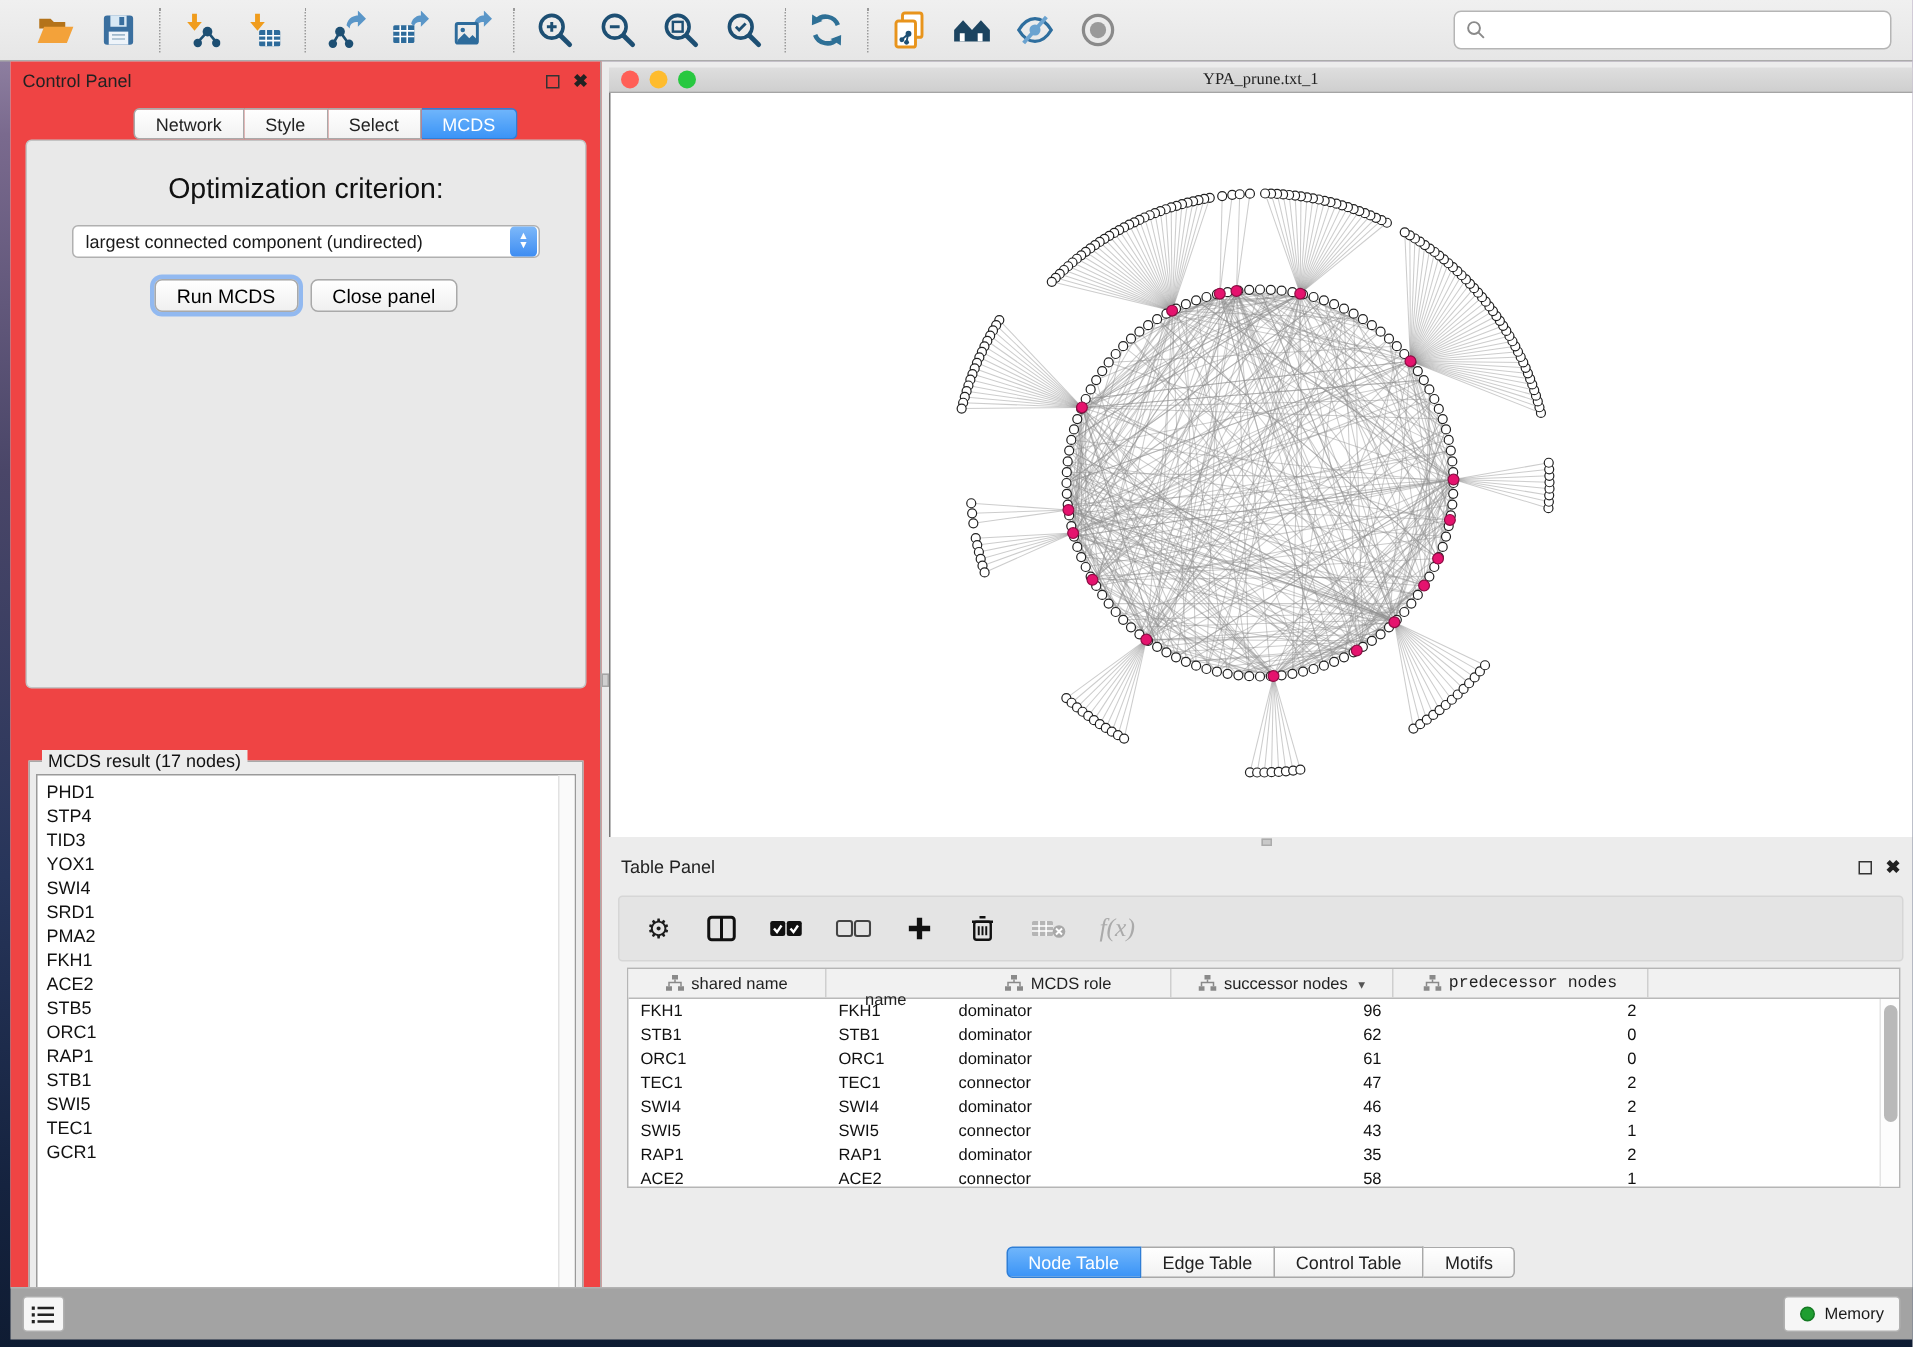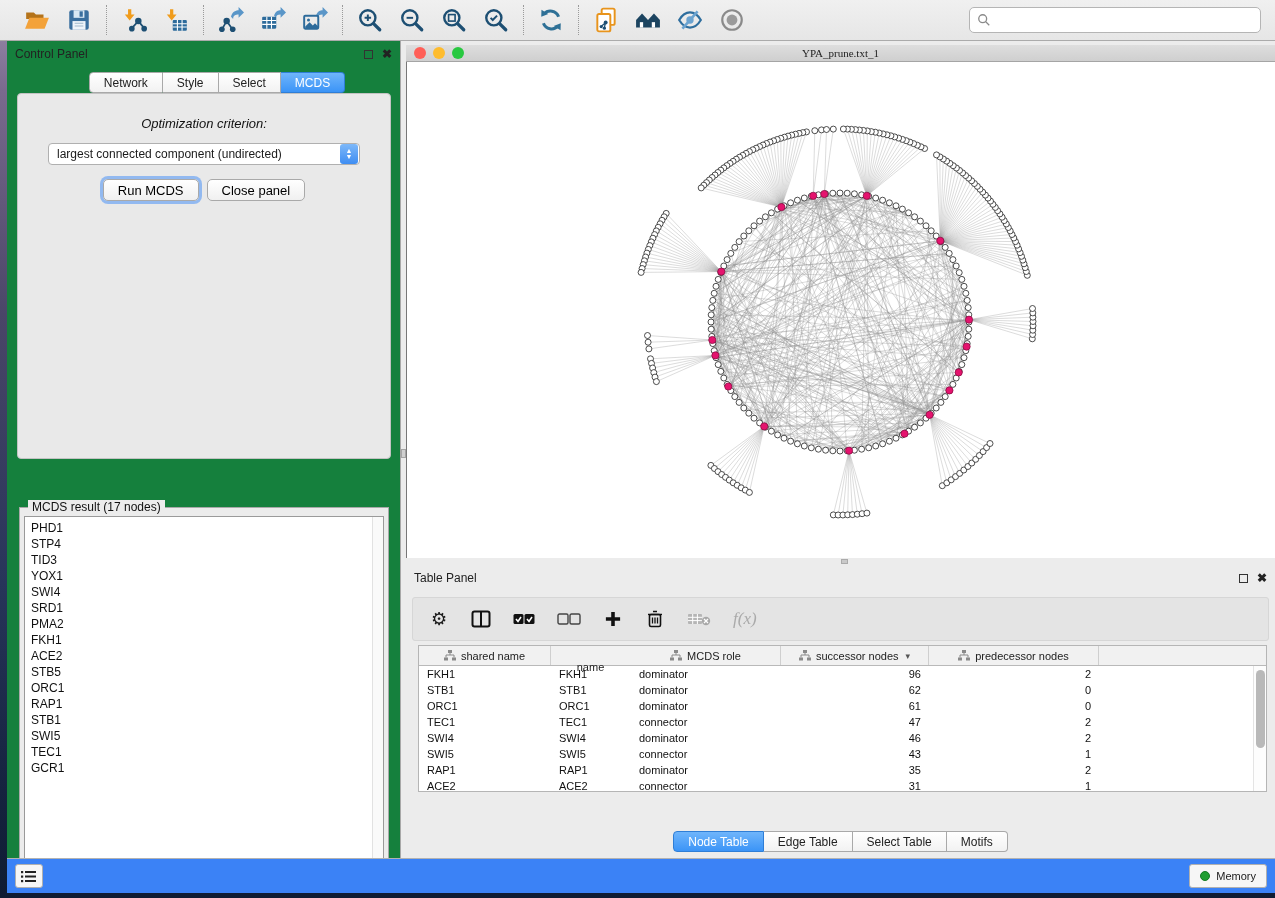--- a/index.html
+++ b/index.html
@@ -16,47 +16,47 @@
   .tb-btn { width:28px; height:28px; display:flex; align-items:center; justify-content:center; cursor:pointer; }
   .tb-btn svg { width:26px; height:26px; }
   .search-wrap { margin-left:auto; margin-right:4px; }
   .search-box { width:292px; height:26px; background:#fff; border:1px solid #b5b5b5; border-radius:5px;
     display:flex; align-items:center; padding:0 7px; gap:5px; }
   .search-box input { border:none; outline:none; flex:1; font-size:12px; font-family:"Liberation Sans",sans-serif; background:transparent; }
 
   
   .main-bg { position:absolute; left:7px; top:41px; width:1268px; height:817px; background:#ececec; }
   .statusbar { position:absolute; left:7px; top:858px; width:1268px; height:35px;
-    background:#3b82f6; border-top:1px solid #b2b2b2; display:flex; align-items:center; padding:0 8px; }
+    background:#a3a3a3; border-top:1px solid #b2b2b2; display:flex; align-items:center; padding:0 8px; }
   .list-btn { width:28px; height:24px; border:1px solid #b0b0b0; border-radius:3px; background:#f6f6f6;
     display:flex; align-items:center; justify-content:center; cursor:pointer; }
   .memory-btn { margin-left:auto; height:24px; border:1px solid #b0b0b0; border-radius:3px; background:#f6f6f6;
     display:flex; align-items:center; gap:6px; padding:0 10px; font-size:11px; cursor:pointer; }
   .mem-dot { width:10px; height:10px; border-radius:50%; background:#1f9e31; border:1px solid #157a24; }
 
   
   .control-panel { position:absolute; left:7px; top:41px; width:394px; height:817px;
-    background:#15803d; border-right:1px solid #a8a8a8; }
+    background:#ef4444; border-right:1px solid #a8a8a8; }
   .panel-head { height:26px; display:flex; align-items:center; padding:0 8px; }
   .panel-title { font-size:12px; color:#222; }
   .panel-head-icons { margin-left:auto; display:flex; align-items:center; gap:9px; }
   .float-ico { width:9px; height:9px; border:1.6px solid #333; display:inline-block; cursor:pointer; }
   .close-ico { font-size:12px; font-weight:bold; color:#222; cursor:pointer; line-height:1; }
 
   .seg-row { display:flex; justify-content:center; }
   .seg { height:21px; padding:0 14px; background:linear-gradient(#ffffff,#f2f2f2); border:1px solid #a9a9a9;
     border-left:none; font-size:12px; display:flex; align-items:center; cursor:pointer; color:#222; }
   .seg:first-child { border-left:1px solid #a9a9a9; border-radius:4px 0 0 4px; }
   .seg:last-child { border-radius:0 4px 4px 0; }
   .seg.sel { background:linear-gradient(#6fb5fb,#3b94f7); color:#fff; border-color:#2f7ed6; }
 
   .cp-tabs { position:absolute; left:0; top:31px; width:100%;padding-left:27px; }
   .cp-box { position:absolute; left:10px; top:52px; width:374px; height:366px;
     background:#e9e9e9; border:1px solid #c3c3c3; border-radius:4px; }
-  .opt-label { text-align:center; margin-top:22px; font-size:13px; color:#111;font-style:italic; }
+  .opt-label { text-align:center; margin-top:22px; font-size:19px; color:#111; }
   .dropdown { margin:12px auto 0 auto; width:312px; height:22px; background:#fff; border:1px solid #b0b0b0;
     border-radius:4px; display:flex; align-items:center; cursor:pointer; }
   .dropdown .dd-text { flex:1; padding:0 8px; font-size:12px; white-space:nowrap; overflow:hidden; }
   .dd-stepper { width:18px; height:20px; background:linear-gradient(#7db8f9,#3e8df2); border-radius:3px; margin-right:1px;
     display:flex; flex-direction:column; align-items:center; justify-content:center; color:#fff; font-size:7px; line-height:6px; }
   .btn-row { display:flex; justify-content:center; gap:8px; margin-top:14px; }
   .aqua-btn { height:22px; padding:0 14px; background:linear-gradient(#ffffff,#f0f0f0); border:1px solid #a9a9a9;
     border-radius:5px; font-size:13px; cursor:pointer; font-family:"Liberation Sans",sans-serif; }
   .aqua-btn.focused { box-shadow:0 0 0 3px rgba(100,160,245,.65); }
 
@@ -1309,21 +1309,21 @@
                 <rect x="4" y="0" width="4" height="3"></rect>
                 <rect x="0" y="7.5" width="4" height="3"></rect>
                 <rect x="8" y="7.5" width="4" height="3"></rect>
               </g>
               <path d="M6 3v2M2 7.5V5h8v2.5" stroke="#8a8a8a" fill="none"></path>
             </svg>
           </span>
           <span>successor nodes</span>
           <span class="sort-car">▾</span>
         </div>
-        <div class="th" style="width: 170px;">
+        <div class="th" style="width: 170px; font-family: Liberation Mono, monospace;">
           <span class="tree-ico">
             <svg width="12" height="11" viewBox="0 0 12 11">
               <g fill="#8a8a8a">
                 <rect x="4" y="0" width="4" height="3"></rect>
                 <rect x="0" y="7.5" width="4" height="3"></rect>
                 <rect x="8" y="7.5" width="4" height="3"></rect>
               </g>
               <path d="M6 3v2M2 7.5V5h8v2.5" stroke="#8a8a8a" fill="none"></path>
             </svg>
           </span>
@@ -1377,32 +1377,32 @@
           <div class="td" style="width: 132px; text-align: left;">RAP1</div>
           <div class="td" style="width: 80px; text-align: left;">RAP1</div>
           <div class="td" style="width: 150px; text-align: left;">dominator</div>
           <div class="td" style="width: 148px; text-align: right;">35</div>
           <div class="td" style="width: 170px; text-align: right;">2</div>
         </div>
         <div class="tr">
           <div class="td" style="width: 132px; text-align: left;">ACE2</div>
           <div class="td" style="width: 80px; text-align: left;">ACE2</div>
           <div class="td" style="width: 150px; text-align: left;">connector</div>
-          <div class="td" style="width: 148px; text-align: right;">31</div>
+          <div class="td" style="width: 148px; text-align: right;">58</div>
           <div class="td" style="width: 170px; text-align: right;">1</div>
         </div>
       </div>
     <div class="tbl-scroll">
         <div class="tbl-thumb"></div>
       </div>
   </div>
   <div class="tp-tabs seg-row" id="tp-tabs">
       <div class="seg sel">Node Table</div>
       <div class="seg">Edge Table</div>
-      <div class="seg">Select Table</div>
+      <div class="seg">Control Table</div>
       <div class="seg">Motifs</div>
     </div>
 </div>
 
 <div class="statusbar">
   <span class="list-btn">
     <svg width="16" height="13" viewBox="0 0 16 13">
       <g stroke="#222" stroke-width="1.8">
           <path d="M4 2h11M4 6.5h11M4 11h11"></path>
         </g>

